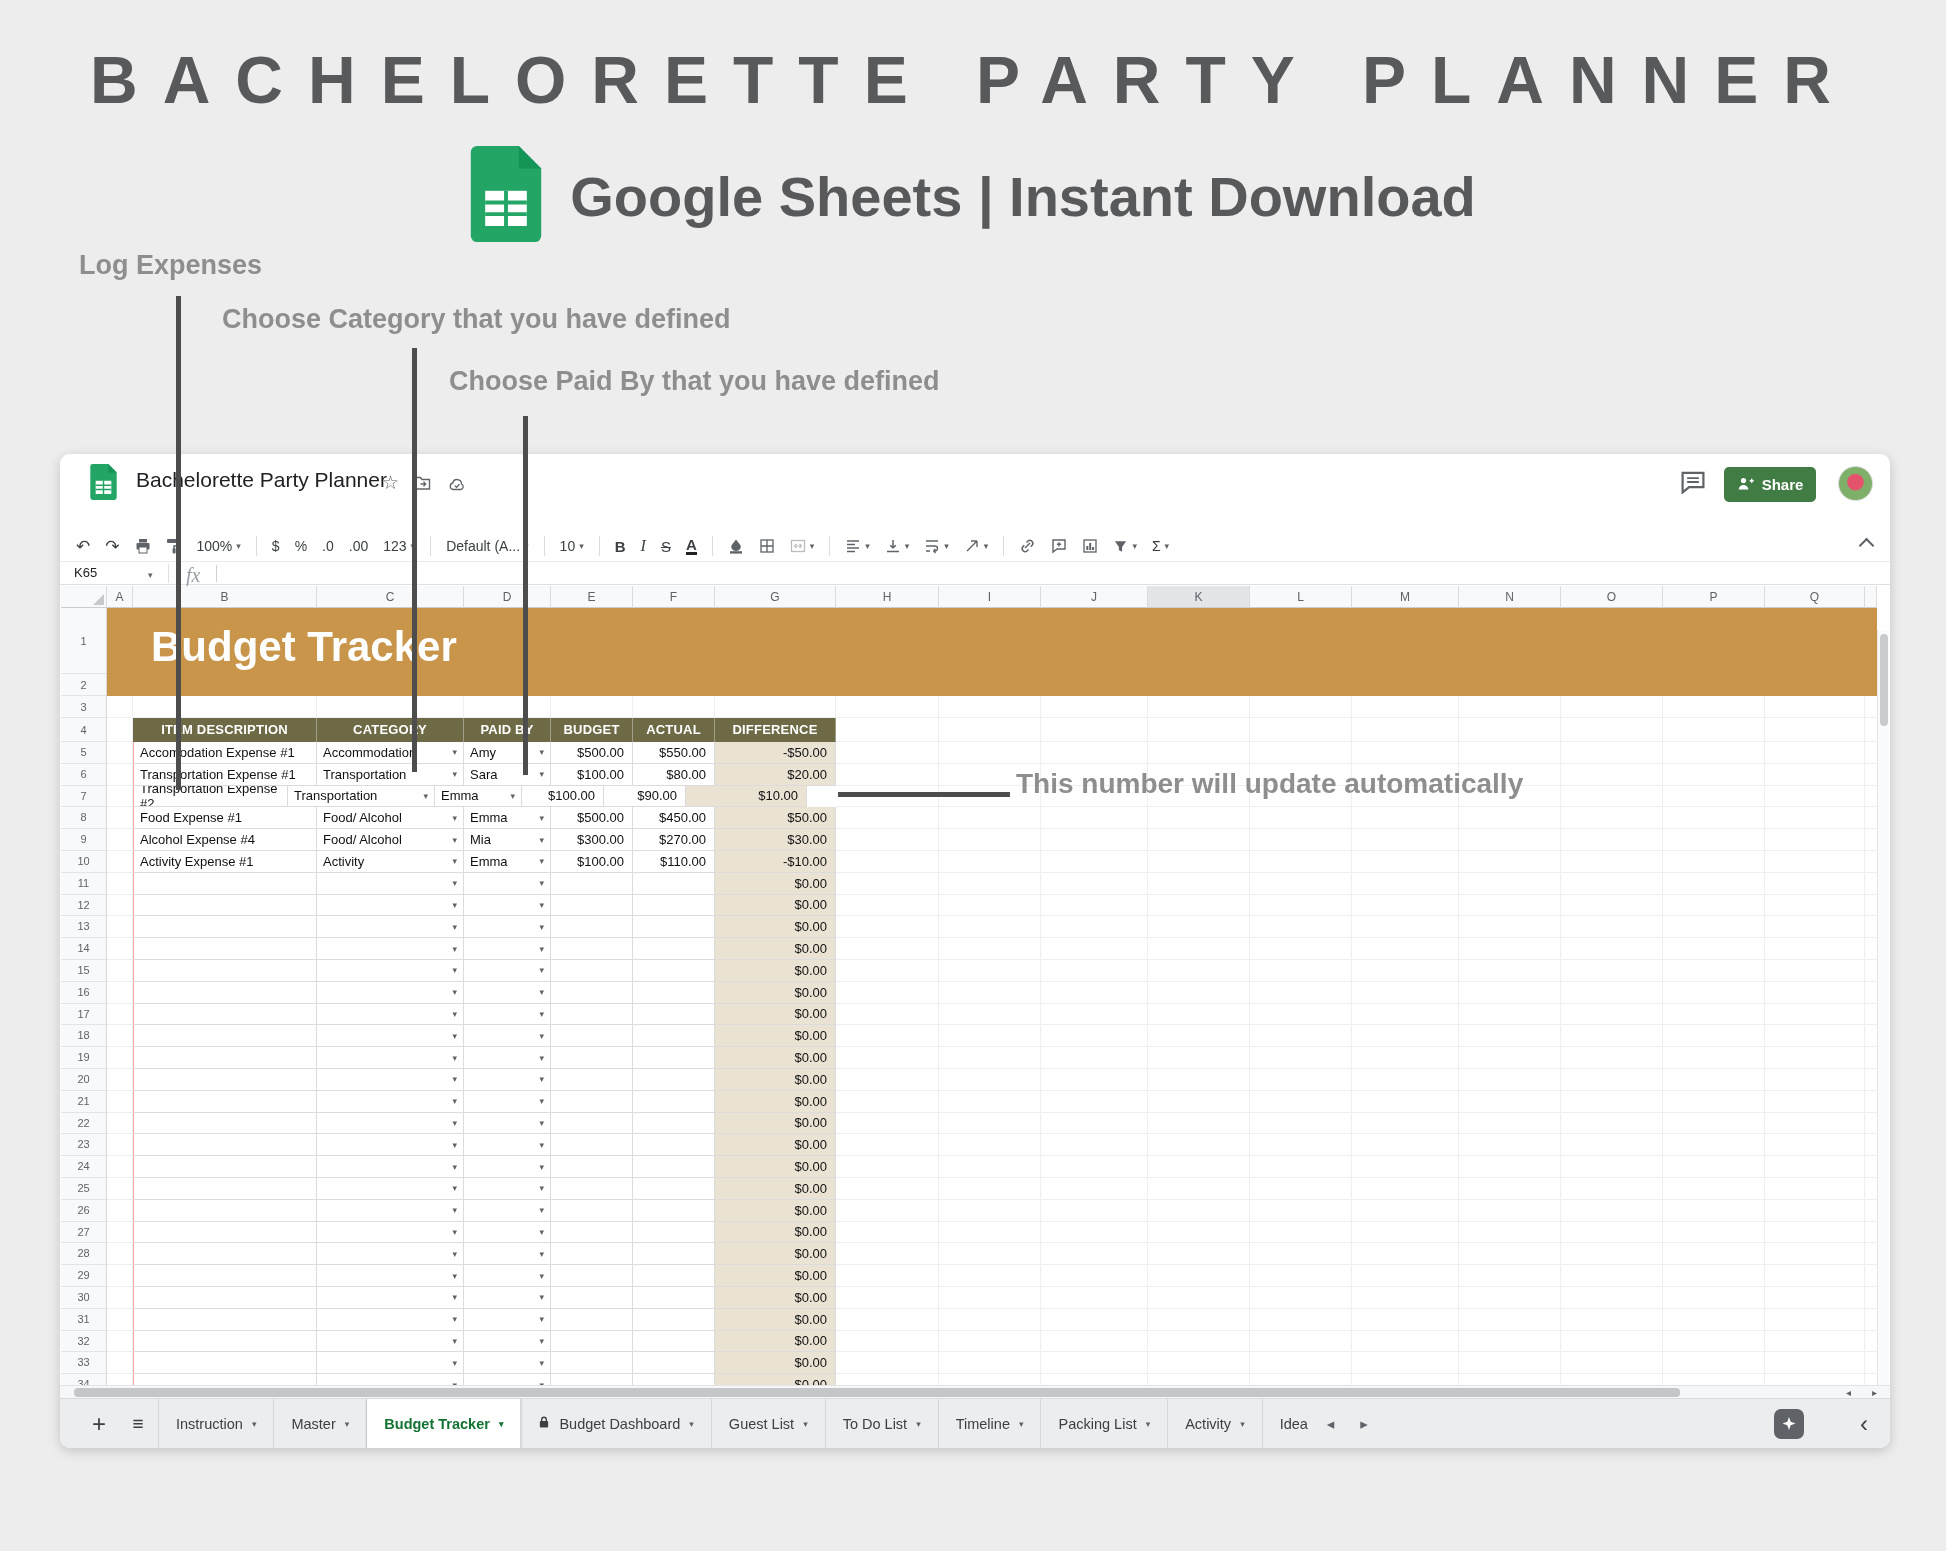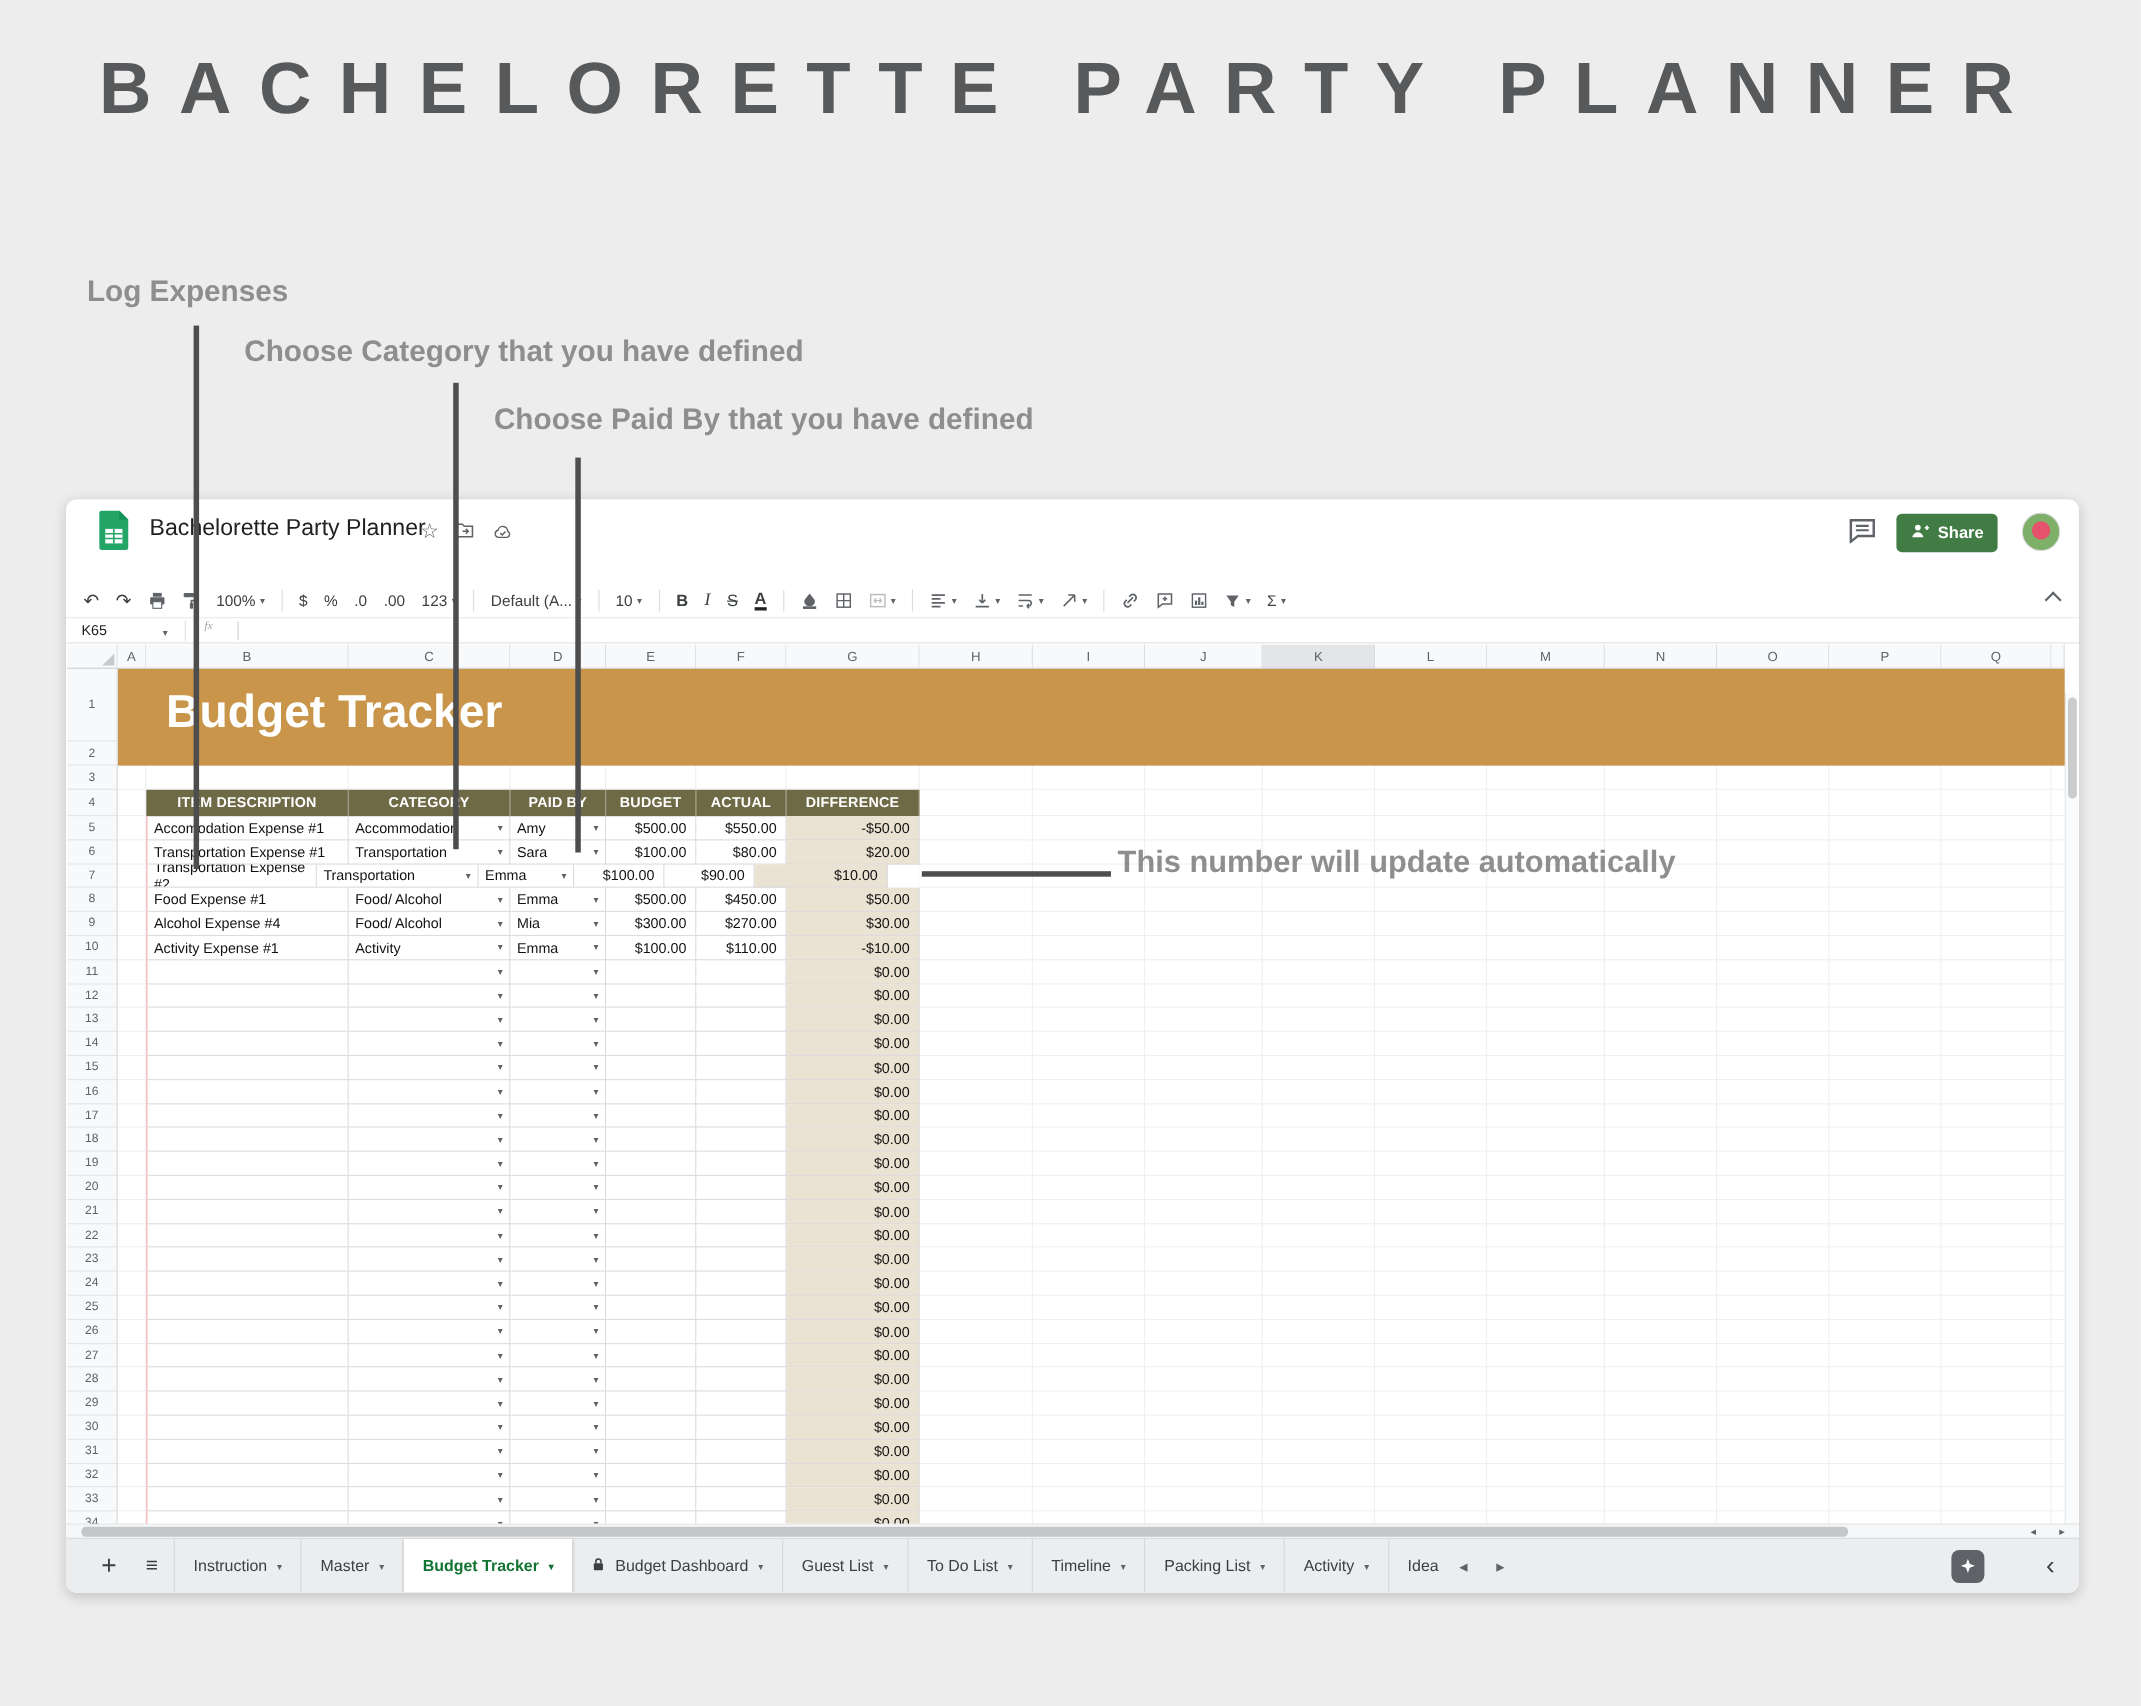--- a/index.html
+++ b/index.html
@@ -47,21 +47,21 @@
   .tb-a{font-size:15px;font-weight:bold;border-bottom:3px solid #202124;line-height:15px;}
   .tb-ic svg{display:block;}
   .tb-collapse{position:absolute;right:18px;top:86px;width:11px;height:11px;border-left:2px solid #5F6368;
     border-top:2px solid #5F6368;transform:rotate(45deg);}
   
   .fbar{position:absolute;top:107px;left:0;width:100%;height:24px;border-top:1px solid #E8EAED;
     border-bottom:1px solid #E0E0E0;background:#fff;}
   .namebox{position:absolute;left:14px;top:3px;font-size:13px;color:#202124;}
   .name-car{position:absolute;left:88px;top:8px;font-size:9px;color:#5F6368;}
   .fdiv{position:absolute;left:108px;top:2px;width:1px;height:19px;background:#E0E0E0;}
-  .fx{position:absolute;left:126px;top:2px;font-size:10px;font-style:italic;
+  .fx{position:absolute;left:126px;top:2px;font-size:20px;font-style:italic;
     font-family:"Liberation Serif",serif;color:#9AA0A6;}
   .fdiv2{position:absolute;left:156px;top:3px;width:1px;height:17px;background:#D0D0D0;}
   
   .grid{position:absolute;top:132px;left:1px;width:1828px;height:799px;overflow:hidden;background:#fff;}
   .colstrip{position:absolute;top:0;left:0;height:22px;display:flex;}
   .colcell{height:22px;background:#F8F9FA;border-right:1px solid #DADCE0;border-bottom:1px solid #CBCDD1;
     font-size:12px;color:#5F6368;text-align:center;line-height:22px;position:relative;}
   .colcell.sel{background:#E3E5E9;}
   .corner-tri{position:absolute;right:2px;bottom:2px;width:0;height:0;
     border-left:11px solid transparent;border-bottom:11px solid #C6CACD;}
@@ -115,20 +115,31 @@
   .explore-star{width:13px;height:13px;background:#fff;
     clip-path:polygon(50% 0,63% 37%,100% 50%,63% 63%,50% 100%,37% 63%,0 50%,37% 37%);}
   .side-collapse{align-self:center;margin-right:22px;font-size:24px;color:#3C4043;}
 </style>
 </head>
 <body>
 
 <div class="page">
 
   <div class="hero-title">BACHELORETTE PARTY PLANNER</div>
+  <div class="sub-row">
+    <span>
+      <svg width="72" height="96" viewBox="0 0 44 60">
+        <path d="M4 0h26l14 14v42a4 4 0 0 1-4 4H4a4 4 0 0 1-4-4V4a4 4 0 0 1 4-4z" fill="#23A566"></path>
+        <path d="M30 0l14 14H30z" fill="#149456"></path>
+        <rect x="9" y="28" width="26" height="22" fill="#fff"></rect>
+        <path d="M9 35.3h26M9 42.6h26M22 28v22" stroke="#23A566" stroke-width="2.4"></path>
+      </svg>
+    </span>
+    <span class="sub-text">Google Sheets | Instant Download</span>
+  </div>
 
   <div class="ann" style="left:79px;top:250px;">Log Expenses</div>
   <div class="ann" style="left:449px;top:366px;">Choose Paid By that you have defined</div>
   <div class="ann" style="left:222px;top:304px;">Choose Category that you have defined</div>
   <div class="ann" style="left:1016px;top:768px;font-size:28px;">This number will update automatically</div>
 
   <div class="win">
 
     <div class="win-header">
       <span class="file-icon">

